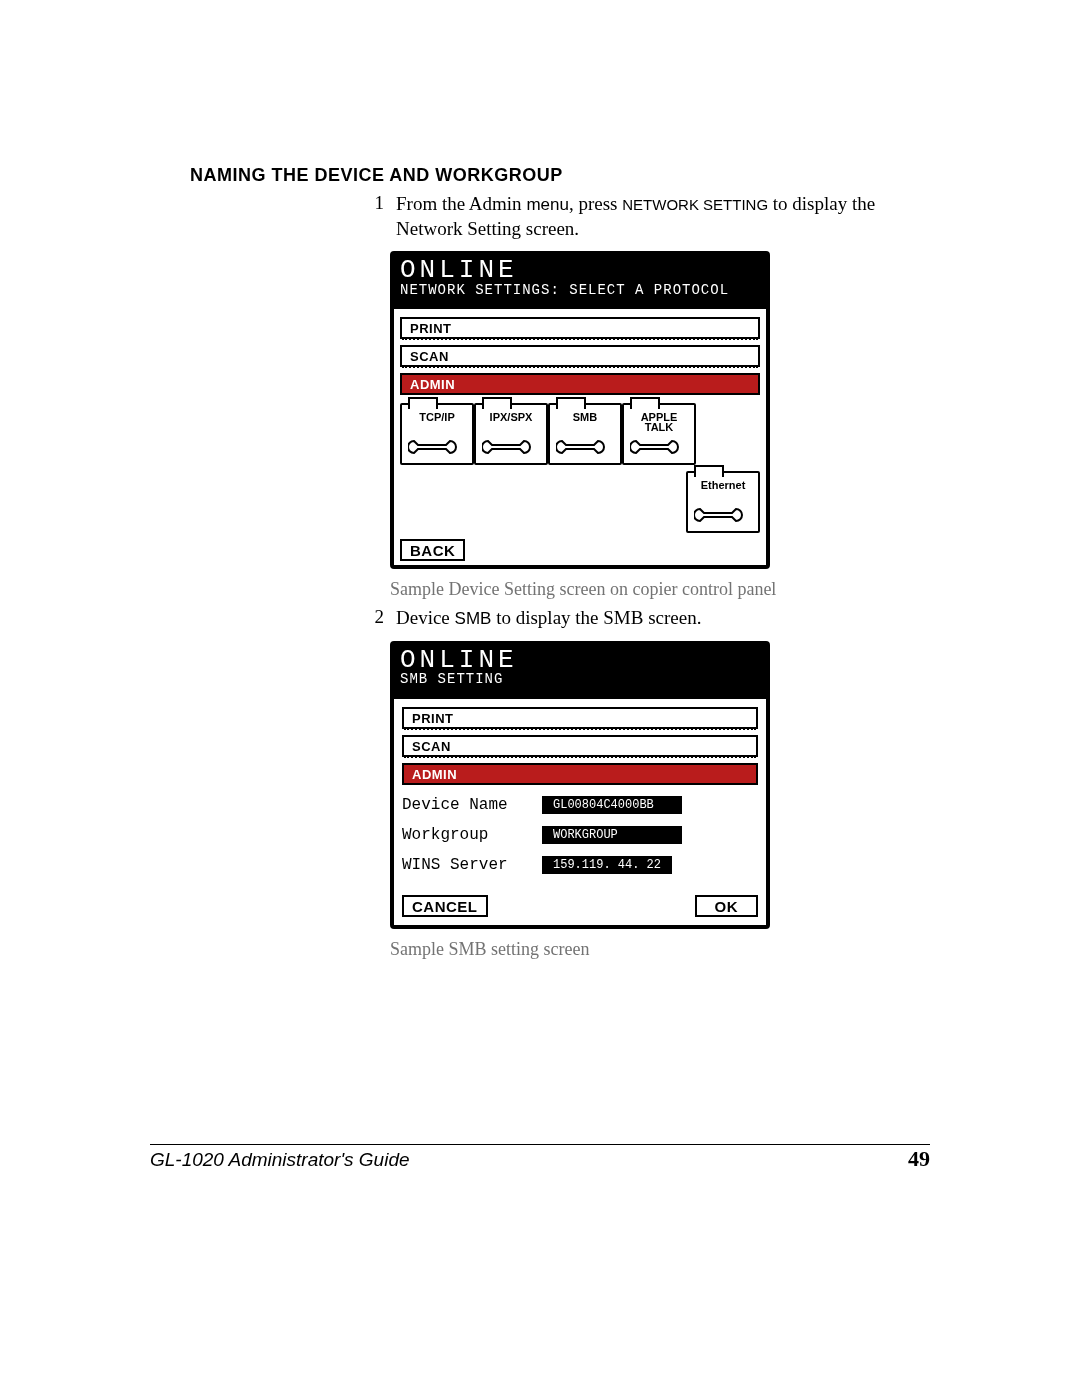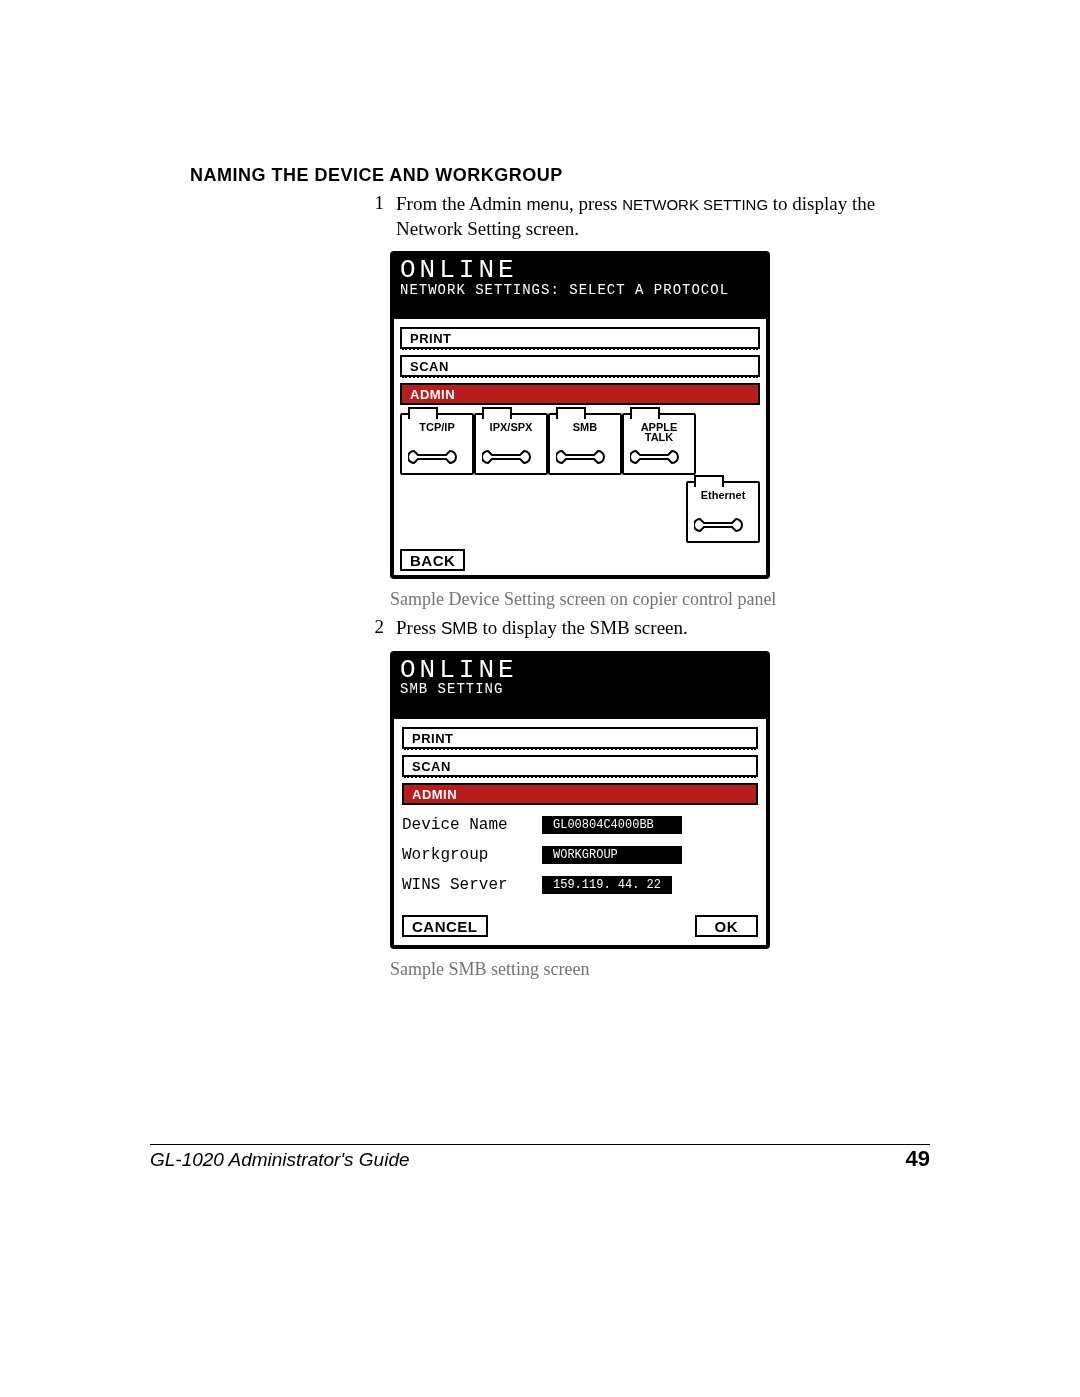--- a/index.html
+++ b/index.html
@@ -57,21 +57,21 @@
     margin: 10px 0 2px 200px;
     border: 4px solid #000;
     border-radius: 4px;
     background: #fff;
     font-family: "Courier New", Courier, monospace;
     box-sizing: border-box;
   }
   .panel-head {
     background: #000;
     color: #fff;
-    padding: 2px 6px 22px 6px;
+    padding: 2px 6px 12px 6px;
     line-height: 1.05;
   }
   .panel-head .title {
     font-size: 26px;
     letter-spacing: 4px;
     font-weight: normal;
     display: block;
   }
   .panel-head .sub {
     font-size: 14px;
@@ -241,21 +241,21 @@
     display: flex;
     justify-content: space-between;
     align-items: baseline;
   }
   .footer-title {
     font-style: italic;
     font-family: Arial, Helvetica, sans-serif;
     font-size: 19px;
   }
   .footer-page {
-    font-family: Liberation Sans, sans-serif;
+    font-family: Liberation Serif, serif;
     font-weight: bold;
     font-size: 22px;
   }
 </style>
 </head>
 <body>
 
 <div class="page">
   <h2 class="section-heading">NAMING THE DEVICE AND WORKGROUP</h2>
 
@@ -321,21 +321,21 @@
         <span class="small-btn">BACK</span>
       </div>
     </div>
   </div>
 
   <div class="caption">Sample Device Setting screen on copier control panel</div>
 
   <div class="step-row">
     <div class="step-num">2</div>
     <div class="step-text">
-      <span>Press </span><span class="sans">SMB</span><span> to display the SMB screen.</span>
+      <span>Device </span><span class="sans">SMB</span><span> to display the SMB screen.</span>
     </div>
   </div>
 
   <div class="panel">
     <div class="panel-head">
       <span class="title">ONLINE</span>
       <span class="sub">SMB SETTING</span>
     </div>
     <div class="smb-body">
       <div class="tab-row">

